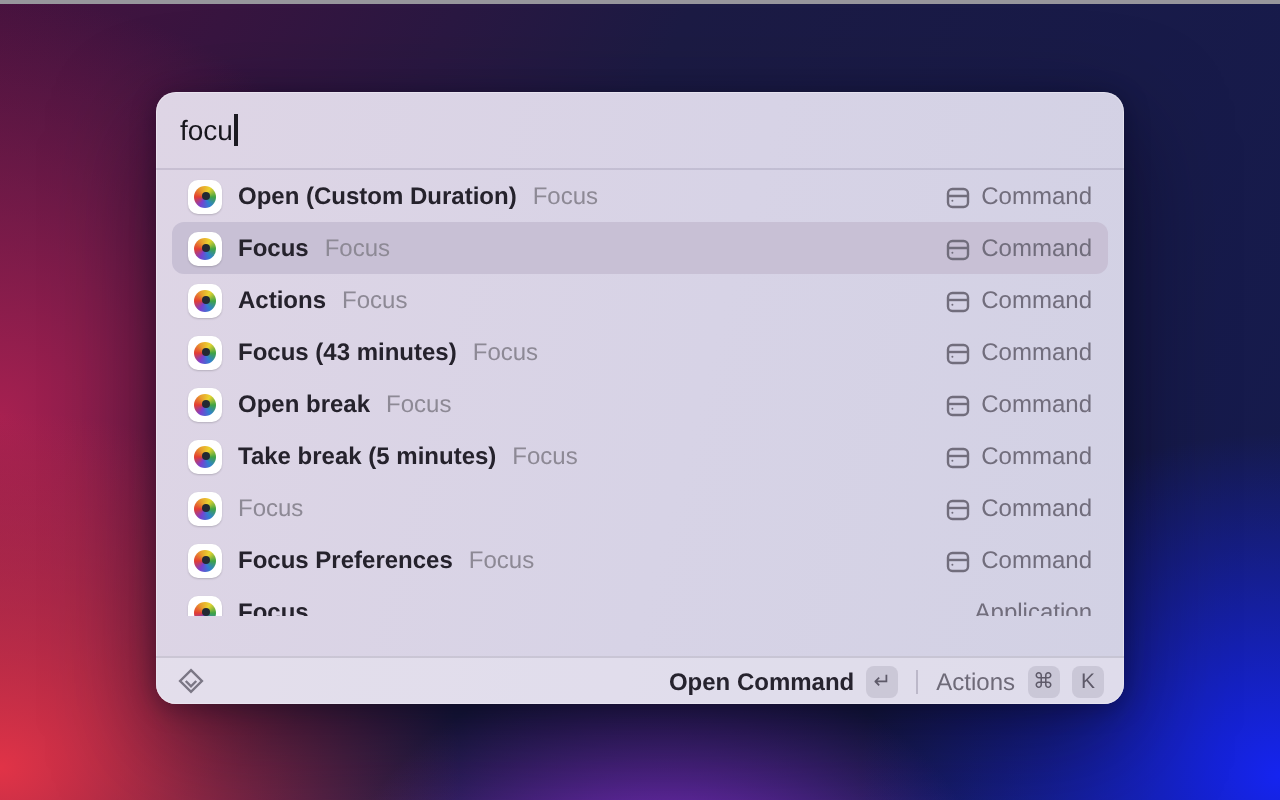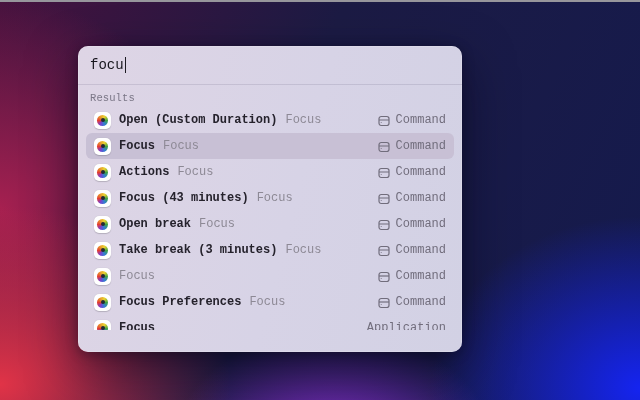--- a/index.html
+++ b/index.html
@@ -14,27 +14,26 @@
       radial-gradient(ellipse 36% 42% at 52% 112%, #8a2fd0 0%, rgba(138,47,208,0) 70%),
       radial-gradient(ellipse 48% 75% at 0% 52%, #a62050 0%, rgba(166,32,80,0) 70%),
       linear-gradient(115deg, #46123e 0%, #1c1b44 42%, #141a4e 100%);
   }
   .menubar-sliver {
     position: absolute; top: 0; left: 0; width: 100%; height: 2px;
     background: #97969c;
   }
 
   .launcher {
-    position: absolute; left: 78px; top: 46px; width: 384px; height: 306px;
+    position: absolute; left: 78px; top: 46px; width: 484px; height: 306px;
     border-radius: 10px;
     background: linear-gradient(105deg, #ded5e5 0%, #d7d3e6 55%, #d2d1e4 100%);
     box-shadow: 0 18px 50px rgba(8,6,24,0.55), 0 2px 12px rgba(8,6,24,0.35),
                 inset 0 0 0 0.5px rgba(255,255,255,0.35);
     overflow: hidden;
-    font-family: Liberation Mono, monospace;
   }
 
   .search-row {
     height: 39px; display: flex; align-items: center; padding: 0 12px;
     border-bottom: 1px solid rgba(85,80,110,0.16);
   }
   .search-input { font-size: 14px; color: #17161d; display: flex; align-items: center; width: 100%; cursor: text; }
   .caret {
     display: inline-block; width: 1.5px; height: 16px; background: #1c1b22;
     margin-left: 1px; animation: blink 1.1s steps(1) infinite;
@@ -95,21 +94,20 @@
 
   <div class="launcher">
 
     <div class="search-row">
       <div class="search-input">
         <span>focu</span>
         <span class="caret"></span>
       </div>
     </div>
 
-    <div class="results-header">Results</div>
 
     <div class="results-list">
         <div class="row">
         <span class="app-icon">
             <span class="wheel"></span>
           </span>
         <span class="row-title">Open (Custom Duration)</span>
         <span class="row-subtitle">Focus</span>
         <span class="row-right">
           <svg class="type-icon" viewBox="0 0 12 12" fill="none" stroke="currentColor" stroke-width="1.2">
@@ -177,21 +175,21 @@
             <line x1="1" y1="5" x2="11" y2="5"></line>
             <circle cx="3.2" cy="7.4" r="0.5" fill="currentColor" stroke="none"></circle>
           </svg>
           <span class="row-type">Command</span>
         </span>
       </div>
         <div class="row">
         <span class="app-icon">
             <span class="wheel"></span>
           </span>
-        <span class="row-title">Take break (3 minutes)</span>
+        <span class="row-title">Take break (5 minutes)</span>
         <span class="row-subtitle">Focus</span>
         <span class="row-right">
           <svg class="type-icon" viewBox="0 0 12 12" fill="none" stroke="currentColor" stroke-width="1.2">
             <rect x="1" y="1.5" width="10" height="9" rx="2.2"></rect>
             <line x1="1" y1="5" x2="11" y2="5"></line>
             <circle cx="3.2" cy="7.4" r="0.5" fill="currentColor" stroke="none"></circle>
           </svg>
           <span class="row-type">Command</span>
         </span>
       </div>
@@ -230,15 +228,29 @@
           </span>
         <span class="row-title">Focus</span>
 
         <span class="row-right">
 
           <span class="row-type">Application</span>
         </span>
       </div>
       </div>
 
+    <div class="footer">
+      <svg class="raycast-logo" viewBox="0 0 16 16" fill="none" stroke="currentColor" stroke-width="1.3">
+        <path d="M8 2.2 L13.8 8 L8 13.8 L2.2 8 Z"></path>
+        <path d="M5.2 8 L8 10.8 L10.8 8"></path>
+      </svg>
+      <div class="footer-right">
+        <span class="footer-primary">Open Command</span>
+        <span class="kbd">↵</span>
+        <span class="footer-divider"></span>
+        <span class="footer-secondary">Actions</span>
+        <span class="kbd">⌘</span>
+        <span class="kbd">K</span>
+      </div>
+    </div>
 
   </div>
 </div>
 
 </body></html>

